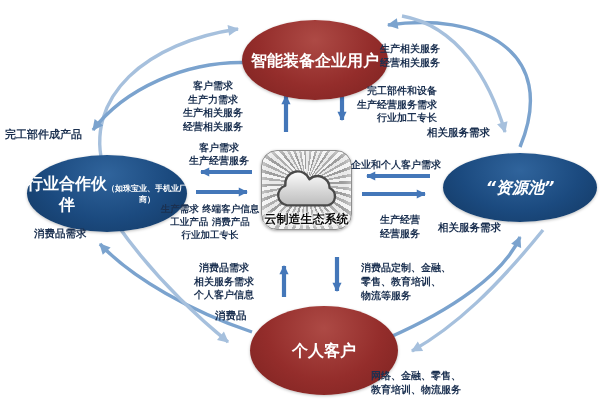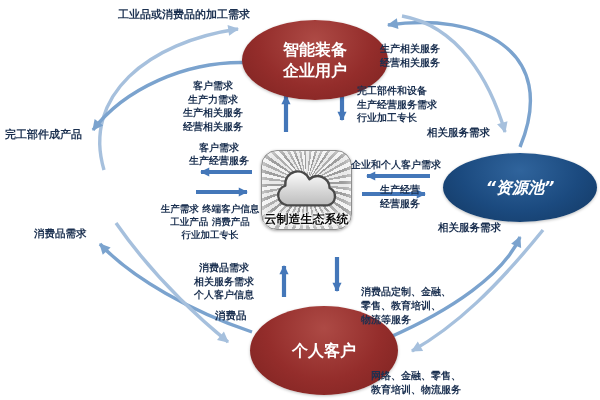--- a/index.html
+++ b/index.html
@@ -7,21 +7,21 @@
     position:relative;width:600px;height:400px;background:#ffffff;overflow:hidden;
     font-family:"DejaVu Sans","Liberation Sans",sans-serif;
   }
   svg.arrows{position:absolute;left:0;top:0;z-index:1;}
   .lbl{
     position:absolute;z-index:3;font-weight:bold;color:#1b3050;
     font-size:10px;line-height:13.5px;white-space:nowrap;
   }
   .lbl span{display:block;}
   .node{
-    position:absolute;z-index:2;border-radius:50%;display:flex;flex-direction:column;
+    position:absolute;z-index:2;border-radius:50%;display:flex;
     align-items:center;justify-content:center;color:#ffffff;font-weight:bold;text-align:center;
     box-shadow:0 1px 3px rgba(0,0,0,.25);
   }
   .node-red{background:radial-gradient(ellipse at 50% 25%, #ad4a45 0%, #942d2b 55%, #7c2220 100%);}
   .node-blue{background:radial-gradient(ellipse at 50% 25%, #30649c 0%, #1b4a7f 55%, #133862 100%);}
   .node .t1{font-size:16px;line-height:21px;}
   .node .t2{font-size:8px;line-height:11px;font-weight:bold;}
   #node-top{left:242px;top:20px;width:146px;height:80px;}
   #node-left{left:27px;top:155px;width:160px;height:77px;}
   #node-right{left:443px;top:153px;width:154px;height:69px;font-style:italic;}
@@ -74,20 +74,24 @@
     <line x1="430" y1="176" x2="367" y2="176" stroke="#4477b9" stroke-width="4.2" marker-end="url(#mSolid)"></line>
     <line x1="362" y1="194" x2="425" y2="194" stroke="#4477b9" stroke-width="4.2" marker-end="url(#mSolid)"></line>
     <line x1="284" y1="297" x2="284" y2="266" stroke="#4477b9" stroke-width="4.2" marker-end="url(#mSolid)"></line>
     <line x1="337" y1="257" x2="337" y2="291" stroke="#4477b9" stroke-width="4.2" marker-end="url(#mSolid)"></line>
   </svg>
 
   <div id="node-top" class="node node-red">
     <span class="t1">智能装备</span>
     <span class="t1">企业用户</span>
   </div>
+  <div id="node-left" class="node node-blue">
+    <span class="t1">行业合作伙伴</span>
+    <span class="t2">（如珠宝业、手机业厂商）</span>
+  </div>
   <div id="node-right" class="node node-blue">
     <span class="t1">“资源池”</span>
   </div>
   <div id="node-bottom" class="node node-red">
     <span class="t1">个人客户</span>
   </div>
 
   <div id="cloud-box">
     <svg width="73" height="48" viewBox="0 0 76 48">
       <defs>
@@ -95,71 +99,70 @@
           <stop offset="0" stop-color="#fdfdfd"></stop>
             <stop offset="0.55" stop-color="#d8d8d8"></stop>
             <stop offset="1" stop-color="#bdbdbd"></stop>
         </linearGradient>
       </defs>
       <path d="M18 41 A 10.5 10.5 0 0 1 16 20.5 A 13 13 0 0 1 41 14 A 12.5 12.5 0 0 1 62 23 A 9.5 9.5 0 0 1 60 41 Z" fill="url(#cg)" stroke="#4a4a4a" stroke-width="2.4" stroke-linejoin="round"></path>
     </svg>
     <div id="cloud-label">云制造生态系统</div>
   </div>
 
-  <div class="lbl" style="left:118px;top:8px;font-size:11px;">工业品或消费品的加工需求</div>
 
   <div class="lbl" style="left:5px;top:128px;font-size:11px;text-align:center;">完工部件成产品</div>
 
   <div class="lbl" style="left:172px;top:79px;width:82px;text-align:center;">
     <span>客户需求</span>
     <span>生产力需求</span>
     <span>生产相关服务</span>
     <span>经营相关服务</span>
   </div>
 
-  <div class="lbl" style="left:357px;top:84px;text-align:left;">
+  <div class="lbl" style="left:357px;top:84px;text-align:right;">
     <span>完工部件和设备</span>
     <span>生产经营服务需求</span>
     <span>行业加工专长</span>
   </div>
 
   <div class="lbl" style="left:380px;top:42px;text-align:left;">
     <span>生产相关服务</span>
     <span>经营相关服务</span>
   </div>
 
   <div class="lbl" style="left:427px;top:126px;font-size:10.5px;">相关服务需求</div>
 
   <div class="lbl" style="left:183px;top:141px;width:72px;text-align:center;line-height:13px;">
     <span>客户需求</span>
     <span>生产经营服务</span>
   </div>
 
   <div class="lbl" style="left:351px;top:158px;">企业和个人客户需求</div>
 
-  <div class="lbl" style="left:374px;top:183px;width:52px;text-align:center;">
+  <div class="lbl" style="left:374px;top:213px;width:52px;text-align:center;">
     <span>生产经营</span>
     <span>经营服务</span>
   </div>
 
   <div class="lbl" style="left:438px;top:221px;font-size:10.5px;">相关服务需求</div>
 
   <div class="lbl" style="left:148px;top:202px;width:124px;text-align:center;font-size:9.5px;line-height:13px;">
     <span>生产需求  终端客户信息</span>
     <span>工业产品  消费产品</span>
     <span>行业加工专长</span>
   </div>
 
   <div class="lbl" style="left:188px;top:261px;width:72px;text-align:center;">
     <span>消费品需求</span>
     <span>相关服务需求</span>
     <span>个人客户信息</span>
   </div>
 
-  <div class="lbl" style="left:361px;top:261px;text-align:left;line-height:14px;margin-top:24px;">
+  <div class="lbl" style="left:361px;top:261px;text-align:left;line-height:14px;">
     <span>消费品定制、金融、</span>
     <span>零售、教育培训、</span>
     <span>物流等服务</span>
   </div>
 
   <div class="lbl" style="left:34px;top:227px;font-size:10.5px;">消费品需求</div>
 
   <div class="lbl" style="left:215px;top:309px;font-size:10.5px;">消费品</div>
 
   <div class="lbl" style="left:371px;top:369px;text-align:left;line-height:14px;font-family:Liberation Serif, serif;">

